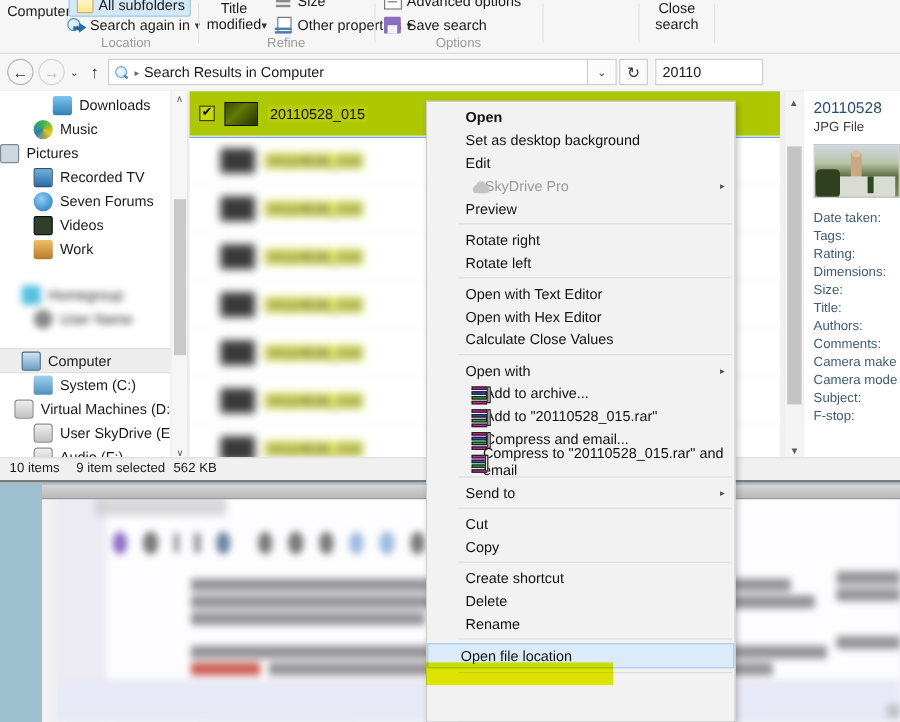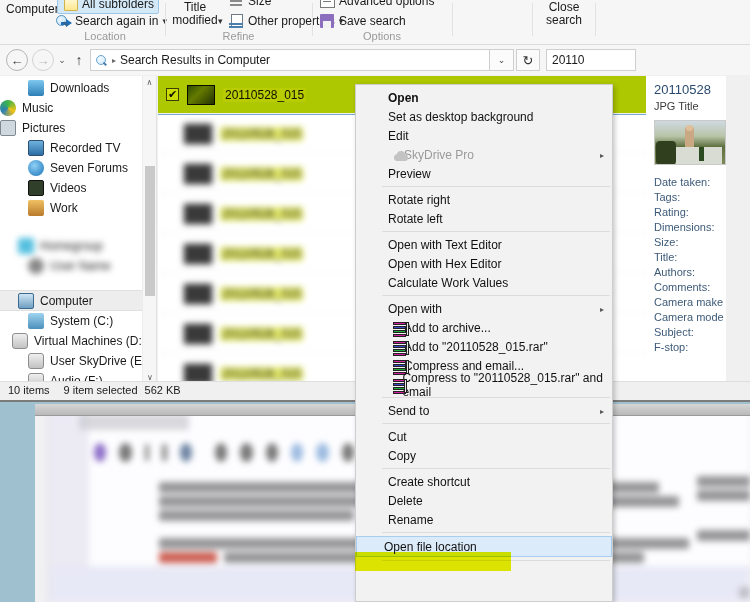--- a/index.html
+++ b/index.html
@@ -196,21 +196,21 @@
   .yellow-tag { background:#e8ee6a; padding:0 2px; }
 
   .scrollbar {
     position:absolute; left:653px; top:77px; width:16px; height:307px; background:#f4f4f4;
     border-left:1px solid #ececec;
   }
   .sb-btn { height:17px; display:flex;align-items:center;justify-content:center;font-size:8px;color:#5a5a5a;}
   .sb-thumb { position:absolute; left:2px; top:45px; width:12px; height:215px; background:#c4c4c4; }
 
   .detailpane {
-    position:absolute; left:646px; top:76px; width:80px; height:309px; background:#fff;
+    position:absolute; left:670px; top:76px; width:80px; height:309px; background:#fff;
     padding:6px 0 0 8px; overflow:hidden;
   }
   .dp-title { font-size:13px; color:#2a4b70; white-space:nowrap; }
   .dp-sub { font-size:11px; color:#3a3a3a; margin-top:3px; }
   .dp-thumb { margin-top:8px; width:72px; height:45px; border:1px solid #c9c9c9; overflow:hidden; position:relative;}
   .dp-list { margin-top:10px; }
   .dp-field { font-size:11px; color:#3d5a78; line-height:15px; white-space:nowrap; }
 
   .statusbar {
     position:absolute; left:0; bottom:3px; width:750px; height:16px;
@@ -397,25 +397,25 @@
       <div class="refreshbtn">
         <span>↻</span>
       </div>
       <div class="searchbox" title="Search Computer">
         <span>20110</span>
       </div>
     </div>
 
     <div class="navpane">
       <div style="padding-top:2px">
-        <div class="nav-item" style="padding-left:28px">
+        <div class="nav-item" style="padding-left:44px">
           <span class="nav-ico" style="background:linear-gradient(#7ec8f0,#2d7fb5);border-radius:2px;"></span>
           <span>Downloads</span>
         </div>
-        <div class="nav-item" style="">
+        <div class="nav-item" style="padding-left:28px">
           <span class="nav-ico" style="background:conic-gradient(#3bb54a,#f2c314,#2d7fb5,#3bb54a);border-radius:50%;"></span>
           <span>Music</span>
         </div>
         <div class="nav-item" style="">
           <span class="nav-ico" style="background:#cfd8de;border:1px solid #7c8a95;border-radius:2px;"></span>
           <span>Pictures</span>
         </div>
         <div class="nav-item" style="padding-left:28px">
           <span class="nav-ico" style="background:linear-gradient(#6fb2dd,#2c6ea5);border:1px solid #2c5070;border-radius:2px;"></span>
           <span>Recorded TV</span>
@@ -517,21 +517,21 @@
     </div>
 
     <div class="scrollbar">
       <div class="sb-btn">▲</div>
       <div class="sb-thumb"></div>
       <div class="sb-btn" style="position:absolute;bottom:0;left:0;width:16px;">▼</div>
     </div>
 
     <div class="detailpane">
       <div class="dp-title">20110528</div>
-      <div class="dp-sub">JPG Title</div>
+      <div class="dp-sub">JPG File</div>
       <div class="dp-thumb" style="background:linear-gradient(180deg,#cfd9e2 0%,#b9c5a8 35%,#5e7040 60%,#7b8a57 100%);">
         <span style="position:absolute;left:30px;top:6px;width:9px;height:22px;background:#caa884;border-radius:2px;"></span>
         <span style="position:absolute;left:31px;top:4px;width:7px;height:6px;background:#e0c09a;border-radius:50%;"></span>
         <span style="position:absolute;left:3px;top:26px;width:64px;height:18px;background:#d9dcd2;"></span>
         <span style="position:absolute;left:1px;top:20px;width:20px;height:24px;background:#30401f;border-radius:4px;"></span>
         <span style="position:absolute;left:44px;top:26px;width:5px;height:14px;background:#2b4a20;"></span>
       </div>
       <div class="dp-list">
         <div class="dp-field">Date taken:</div>
         <div class="dp-field">Tags:</div>
@@ -588,21 +588,21 @@
     </div>
 
     <div class="ctx-sep"></div>
     <div class="ctx-item">
       <span>Open with Text Editor</span>
     </div>
     <div class="ctx-item">
       <span>Open with Hex Editor</span>
     </div>
     <div class="ctx-item">
-      <span>Calculate Work Values</span>
+      <span>Calculate Close Values</span>
     </div>
 
     <div class="ctx-sep"></div>
     <div class="ctx-item">
       <span>Open with</span>
       <span class="ctx-sub">▸</span>
     </div>
     <div class="ctx-item">
       <span class="ctx-ico rar">
           <i></i>

